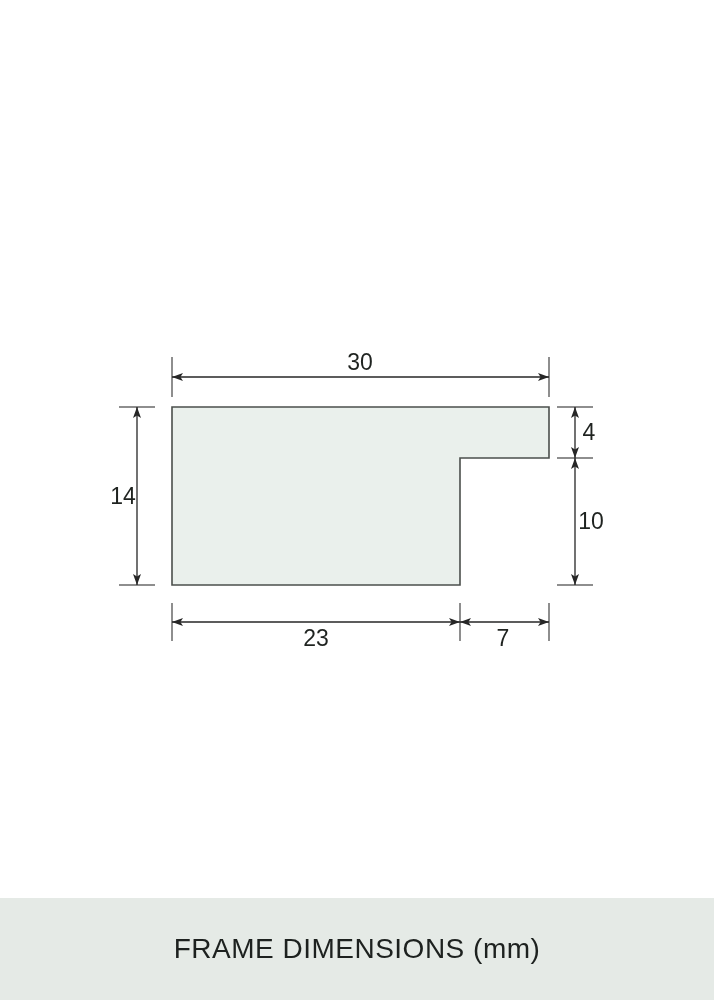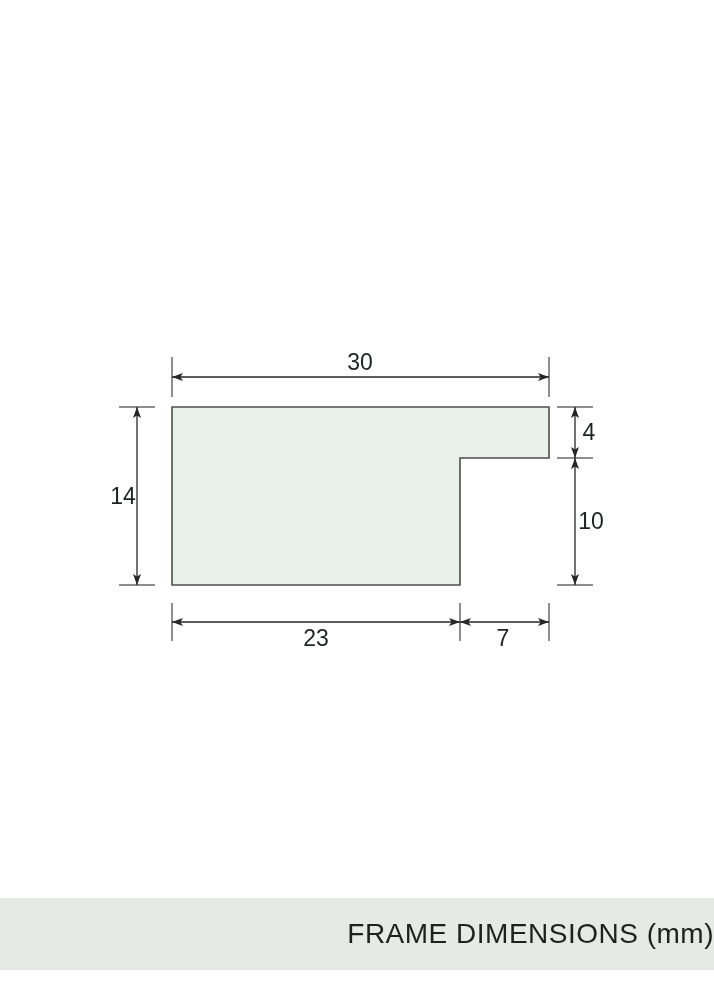--- a/index.html
+++ b/index.html
@@ -41,25 +41,25 @@
   .dim-label {
     font-family: "Liberation Sans", sans-serif;
     font-size: 23px;
     fill: #1f2320;
   }
   .banner {
     position: absolute;
     left: 0;
     top: 898px;
     width: 714px;
-    height: 72px;
+    height: 102px;
     background: #e5eae6;
     display: flex;
     align-items: center;
-    justify-content: flex-end;
+    justify-content: center;
   }
   .banner-title {
     font-family: "Liberation Sans", sans-serif;
     font-size: 28px;
     font-weight: 500;
     letter-spacing: 0.5px;
     color: #1d211f;
     margin: 0;
   }
 </style>

